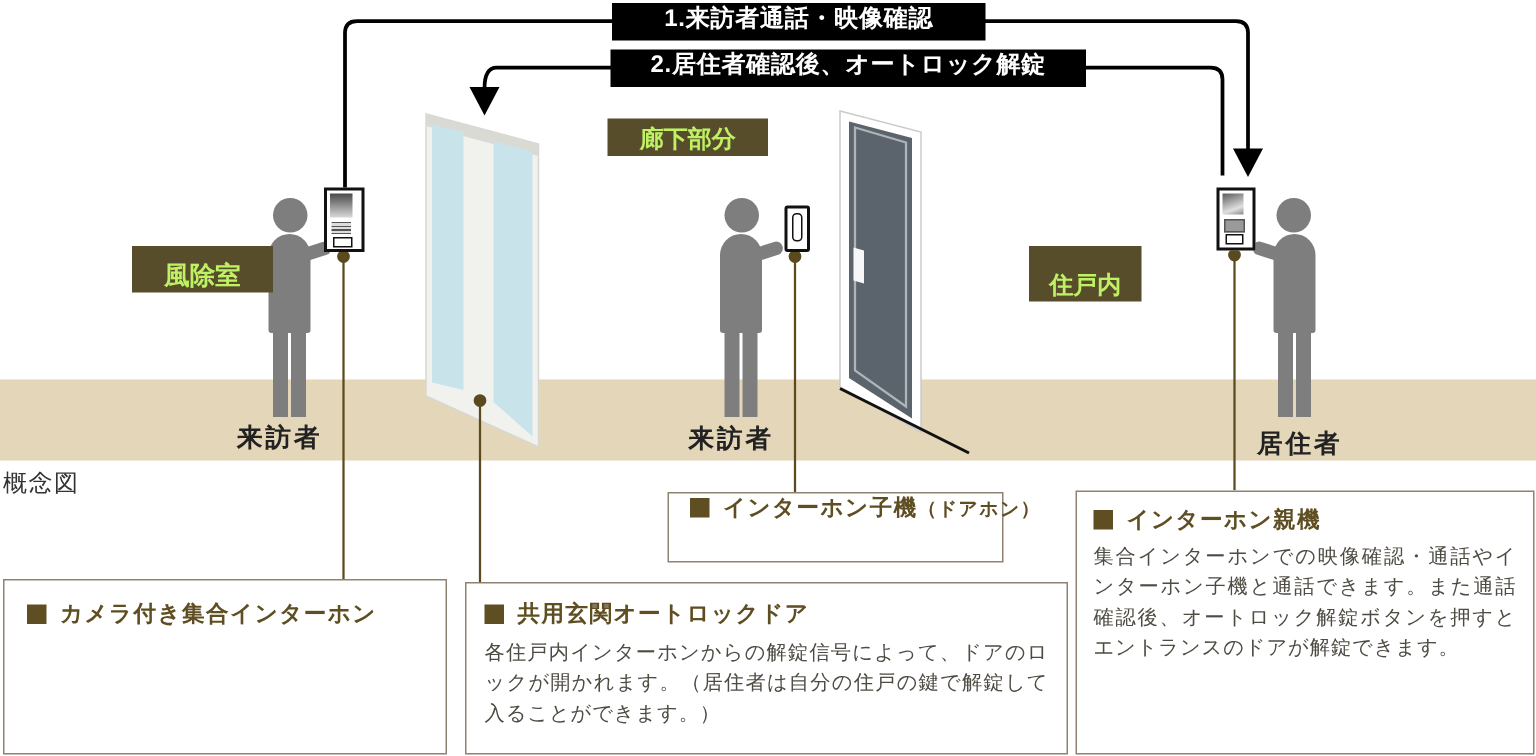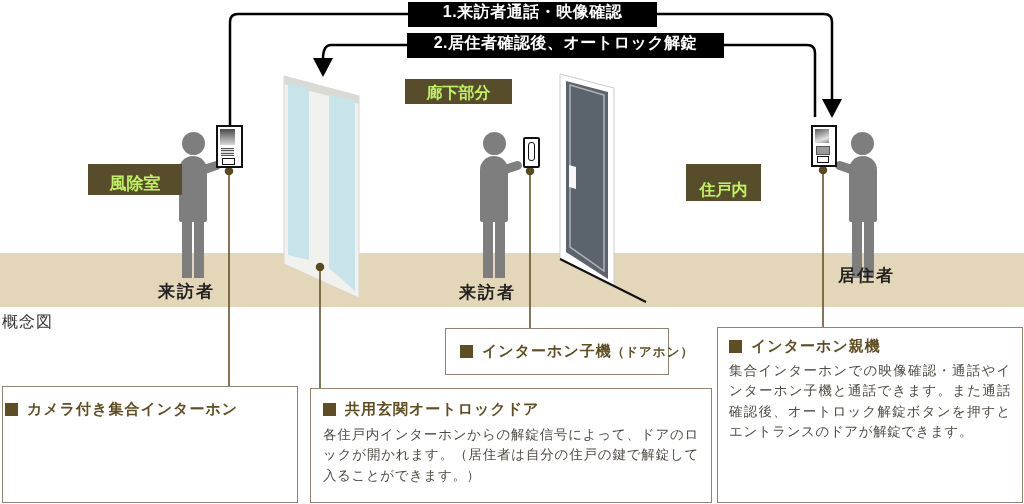--- a/index.html
+++ b/index.html
@@ -61,23 +61,23 @@
   #caption{left:2px;top:312px;font-size:16px;color:#333;letter-spacing:1px;}
 
   
   .callout{background:#fff;border:1px solid var(--cborder,#8f8270);box-sizing:border-box;}
   .callout .title-row{display:flex;align-items:center;gap:9px;}
   .callout .marker{width:13px;height:13px;background:var(--title,#5e4e22);flex:0 0 auto;}
   .callout .title{font-size:15px;font-weight:bold;color:var(--title,#5e4e22);letter-spacing:1px;white-space:nowrap;}
   .callout .title small{font-size:12.5px;}
   .callout .subtitle{font-size:12.5px;font-weight:bold;color:var(--title,#5e4e22);margin:1px 0 0 22px;letter-spacing:0.5px;}
   .callout .body{font-size:13.5px;color:var(--body,#4e4b42);line-height:1.5;letter-spacing:0.6px;margin-top:6px;text-align:justify;}
-  #callout-entrance{left:2px;top:386px;width:296px;height:117px;padding:13px 2px;}
+  #callout-entrance{left:2px;top:386px;width:296px;height:117px;padding:13px 15px;}
   #callout-autolock{left:310px;top:388px;width:402px;height:115px;padding:11px 12px;}
-  #callout-doorbell{left:445px;top:328px;width:224px;height:47px;padding:0 14px;display:flex;align-items:center;}
+  #callout-doorbell{left:445px;top:328px;width:224px;height:47px;padding:0 14px;display:flex;align-items:flex-start;}
   #callout-master{left:717px;top:327px;width:306px;height:176px;padding:9px 11px;}
   #callout-master .body{margin-top:5px;}
 </style>
 </head>
 <body>
 
 <div id="canvas">
 
   <div id="floor" class="abs"></div>
 
@@ -168,21 +168,21 @@
   </div>
   <div class="area-tag abs" id="tag-corridor">
     <span>廊下部分</span>
   </div>
   <div class="area-tag abs" id="tag-dwelling">
     <span>住戸内</span>
   </div>
 
   <div class="person-label abs" style="left:158px;top:280px;">来訪者</div>
   <div class="person-label abs" style="left:459px;top:281px;">来訪者</div>
-  <div class="person-label abs" style="left:838px;top:264px;">居住者</div>
+  <div class="person-label abs" style="left:838px;top:284px;">居住者</div>
 
   <div class="abs" id="caption">概念図</div>
 
   <div class="callout abs" id="callout-entrance">
     <div class="title-row">
       <span class="marker"></span>
       <span class="title">カメラ付き集合インターホン</span>
     </div>
   </div>
 

